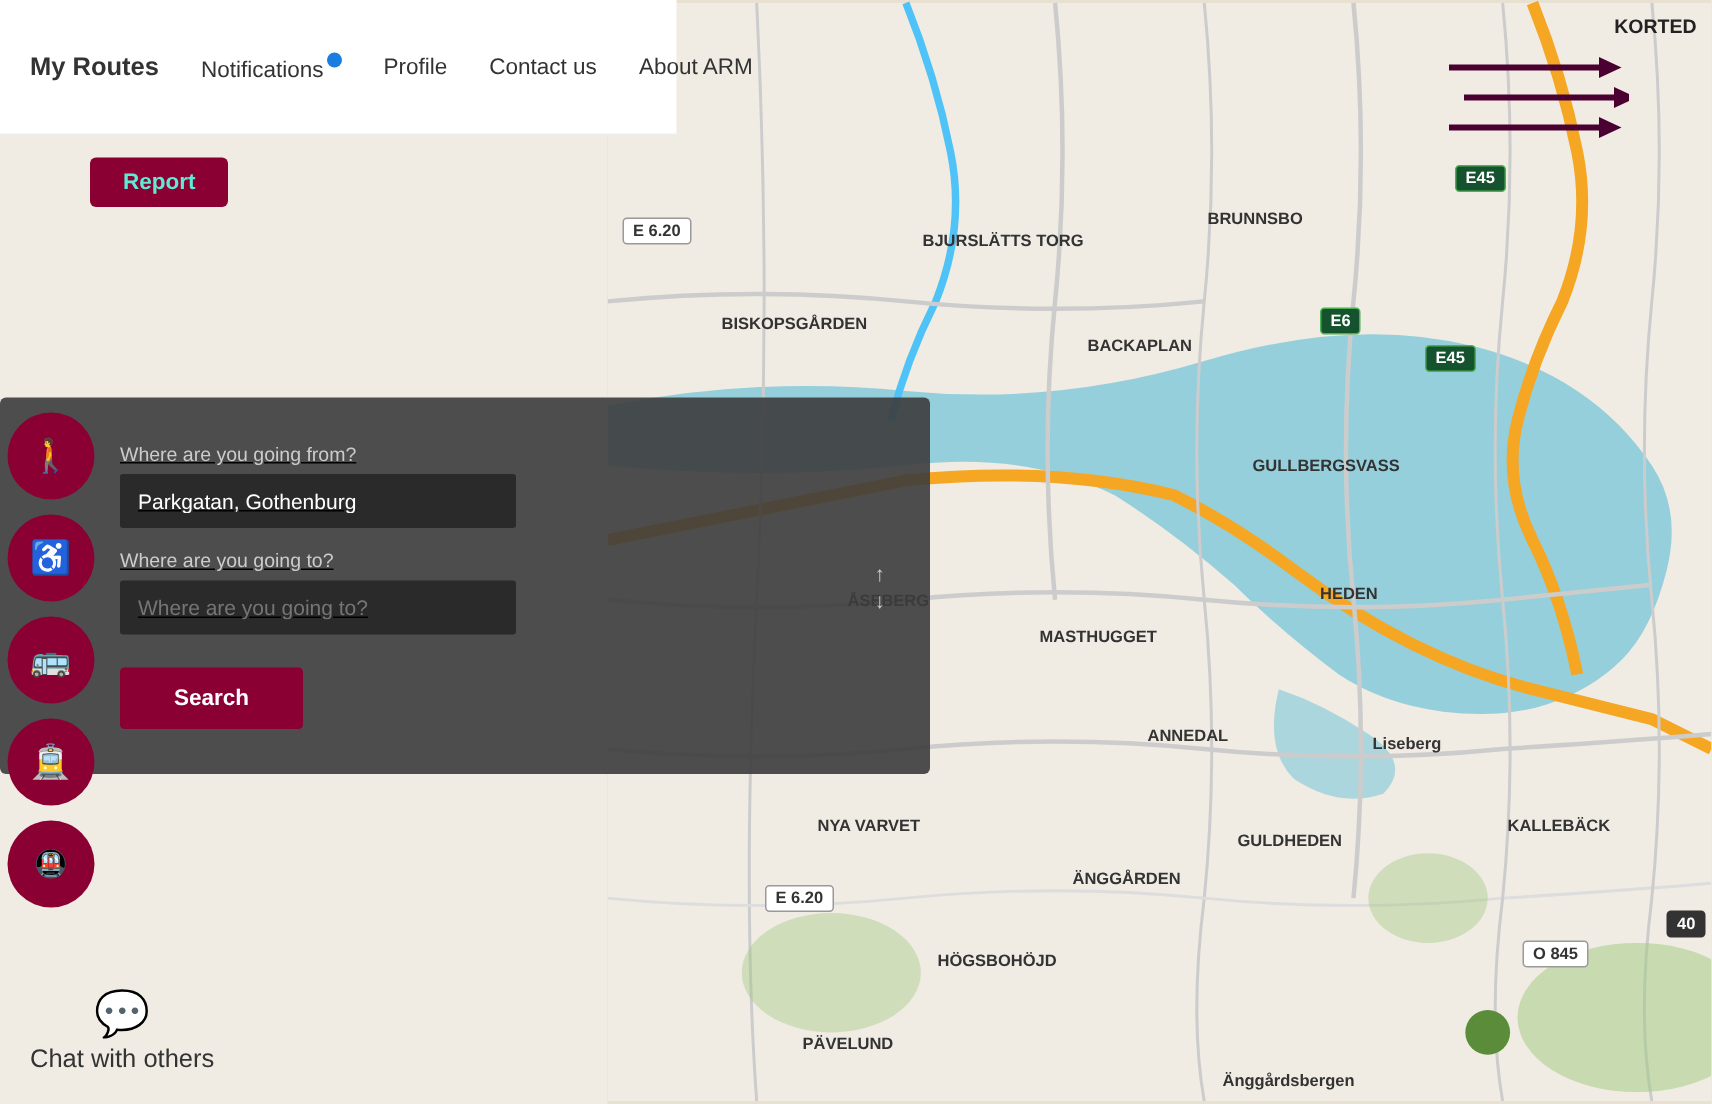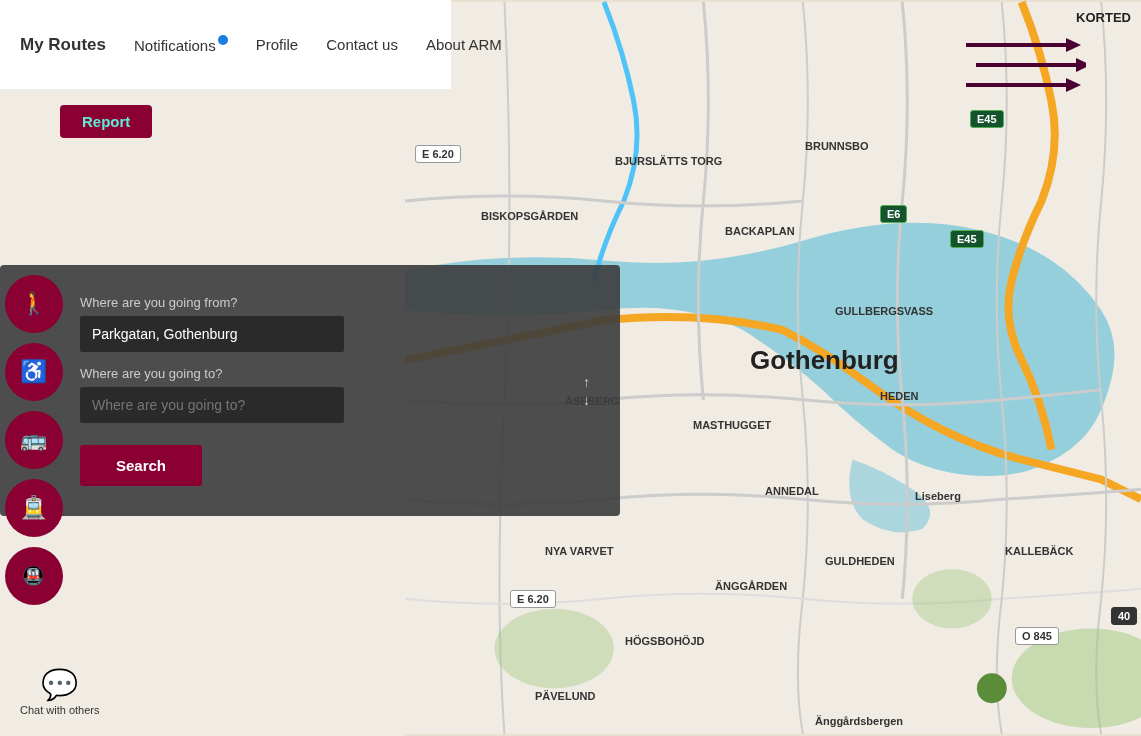--- a/index.html
+++ b/index.html
@@ -130,21 +130,21 @@
       display: flex;
       flex-direction: column;
       align-items: center;
       cursor: pointer;
     }
     .chat-icon {
       font-size: 30px;
       color: #333;
     }
     .chat-label {
-      font-size: 11px;
+      font-size: 17px;
       color: #333;
       margin-top: 2px;
     }
 
     
     #map-area {
       position: absolute;
       left: 405px;
       top: 0;
       right: 0;
@@ -233,21 +233,21 @@
 
 <div id="sidebar">
   <div class="sidebar-icon" title="Walk">🚶</div>
   <div class="sidebar-icon" title="Wheelchair">♿</div>
   <div class="sidebar-icon" title="Bus">🚌</div>
   <div class="sidebar-icon" title="Tram">🚊</div>
   <div class="sidebar-icon" title="Metro" style="font-size:18px;">🚇</div>
 </div>
 
 <div id="search-panel">
-  <div style="position:relative;">
+  <div style="position:relative;text-decoration:underline;">
     <div class="field-label">Where are you going from?</div>
     <input class="field-input" type="text" value="Parkgatan, Gothenburg" style="">
     
     <div style="position:absolute; right:-30px; top:50%; transform:translateY(-50%); color:#ccc; display:flex; flex-direction:column; align-items:center; gap:2px;">
       <span style="font-size:14px;">↑</span>
       <span style="font-size:14px;">↓</span>
     </div>
 
     <div class="field-label">Where are you going to?</div>
     <input class="field-input" type="text" placeholder="Where are you going to?" value="" style="">
@@ -307,21 +307,20 @@
   <div class="map-label" style="left:420px; top:555px;">GULDHEDEN</div>
   <div class="map-label" style="left:600px; top:545px;">KALLEBÄCK</div>
   <div class="map-label" style="left:310px; top:580px;">ÄNGGÅRDEN</div>
   <div class="map-label" style="left:220px; top:635px;">HÖGSBOHÖJD</div>
   <div class="map-label" style="left:130px; top:690px;">PÄVELUND</div>
   <div class="map-label" style="left:410px; top:715px;">Änggårdsbergen</div>
   <div class="map-label" style="left:510px; top:490px;">Liseberg</div>
   <div class="map-label" style="left:160px; top:395px;">ÅSEBERG</div>
 
   
-  <div class="city-label" style="left:345px; top:345px;">Gothenburg</div>
 
   
   <div class="road-badge" style="left:10px; top:145px;">E 6.20</div>
   <div class="road-badge road-badge-green" style="left:565px; top:110px;">E45</div>
   <div class="road-badge road-badge-green" style="left:475px; top:205px;">E6</div>
   <div class="road-badge road-badge-green" style="left:545px; top:230px;">E45</div>
   <div class="road-badge" style="left:105px; top:590px;">E 6.20</div>
   <div class="road-badge" style="left:610px; top:627px;">O 845</div>
   <div class="road-badge road-badge-dark" style="left:706px; top:607px;">40</div>
 

